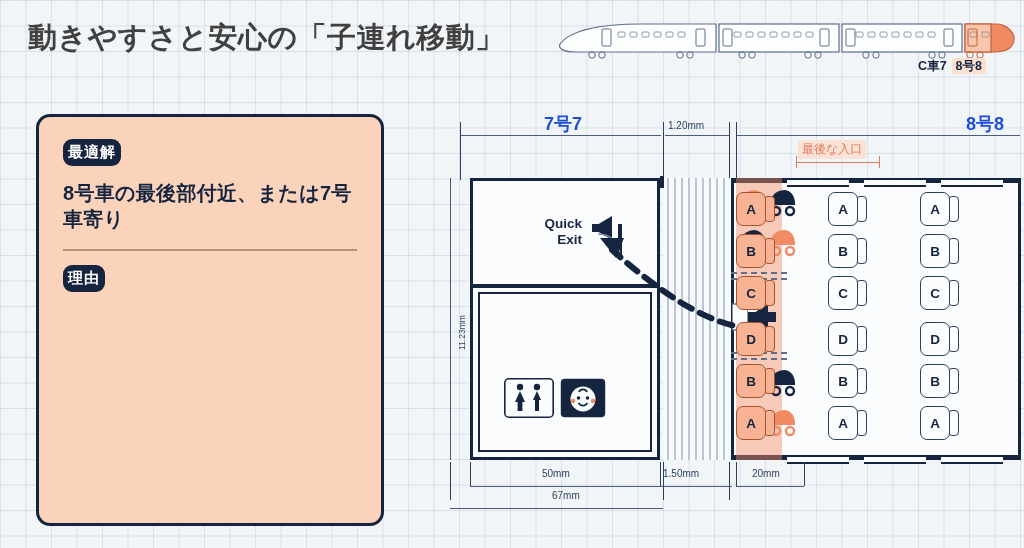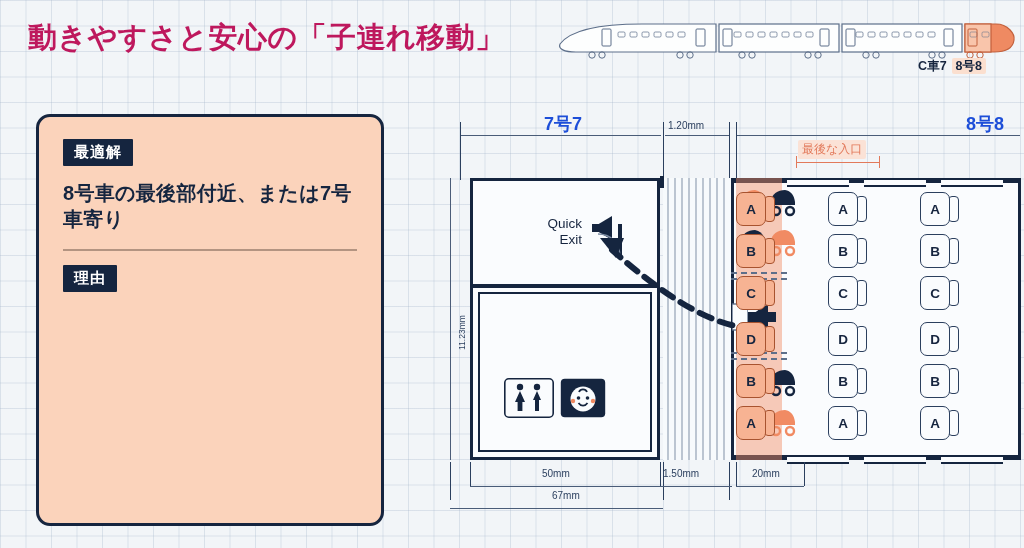--- a/index.html
+++ b/index.html
@@ -17,40 +17,40 @@
       linear-gradient(to bottom, rgba(160,178,200,.30) 1px, transparent 1px);
     background-size:25.5px 25.5px;
     pointer-events:none;
   }
   .abs{position:absolute;}
 
   
   #page-title{
     left:28px;top:18px;width:520px;
     font-size:29px;font-weight:700;letter-spacing:.5px;
-    color:#be185d;white-space:nowrap;
+    color:#404040;white-space:nowrap;
   }
 
   
   #train-wrap{left:556px;top:18px;width:462px;height:62px;}
   #train-labels{
     position:absolute;right:32px;top:40px;
     font-size:12.5px;font-weight:700;color:#16253f;white-space:nowrap;
   }
   #train-labels .hl{background:#fbdfcf;padding:1px 4px;border-radius:2px;margin-left:5px;}
 
   
   #advice-card{
     left:36px;top:114px;width:348px;height:412px;
     background:#fbd3bb;border:3px solid #16253f;border-radius:14px;
     box-sizing:border-box;padding:22px 24px 18px 24px;
   }
   .badge{
     display:inline-block;background:#15253f;color:#fff;
-    font-size:15px;font-weight:700;padding:4px 11px;border-radius:1px;
+    font-size:15px;font-weight:700;padding:4px 5px;border-radius:9px;
     letter-spacing:1px;
   }
   #advice-heading{
     margin-top:14px;font-size:20px;font-weight:700;line-height:1.32;
     color:#15253f;letter-spacing:.3px;
   }
   #advice-divider{
     margin:16px 0 14px 0;height:2px;background:#9b7f6e;opacity:.75;
   }
   #advice-body{
@@ -81,21 +81,21 @@
   .seat.hl{background:#f7b393;border-color:#a8532f;}
   .seatback{
     position:absolute;width:11px;height:26px;border:1.6px solid #2b3f5e;
     border-radius:4px;background:#fafcfe;box-sizing:border-box;
   }
   .seatback.hl{background:#f7b393;border-color:#a8532f;}
 
   #hl-col{position:absolute;background:rgba(241,139,99,.45);}
 
   .qe{
-    position:absolute;font-size:13.5px;font-weight:400;color:#16253f;
+    position:absolute;font-size:13.5px;font-weight:700;color:#16253f;
     line-height:1.2;text-align:right;
   }
   .roomlabel{
     position:absolute;font-size:13px;font-weight:700;color:#16253f;
     text-align:center;line-height:1.35;white-space:nowrap;
   }
   .vdim{
     position:absolute;font-size:8.5px;color:#2b3f5e;
     transform:rotate(-90deg);transform-origin:left top;white-space:nowrap;
   }

